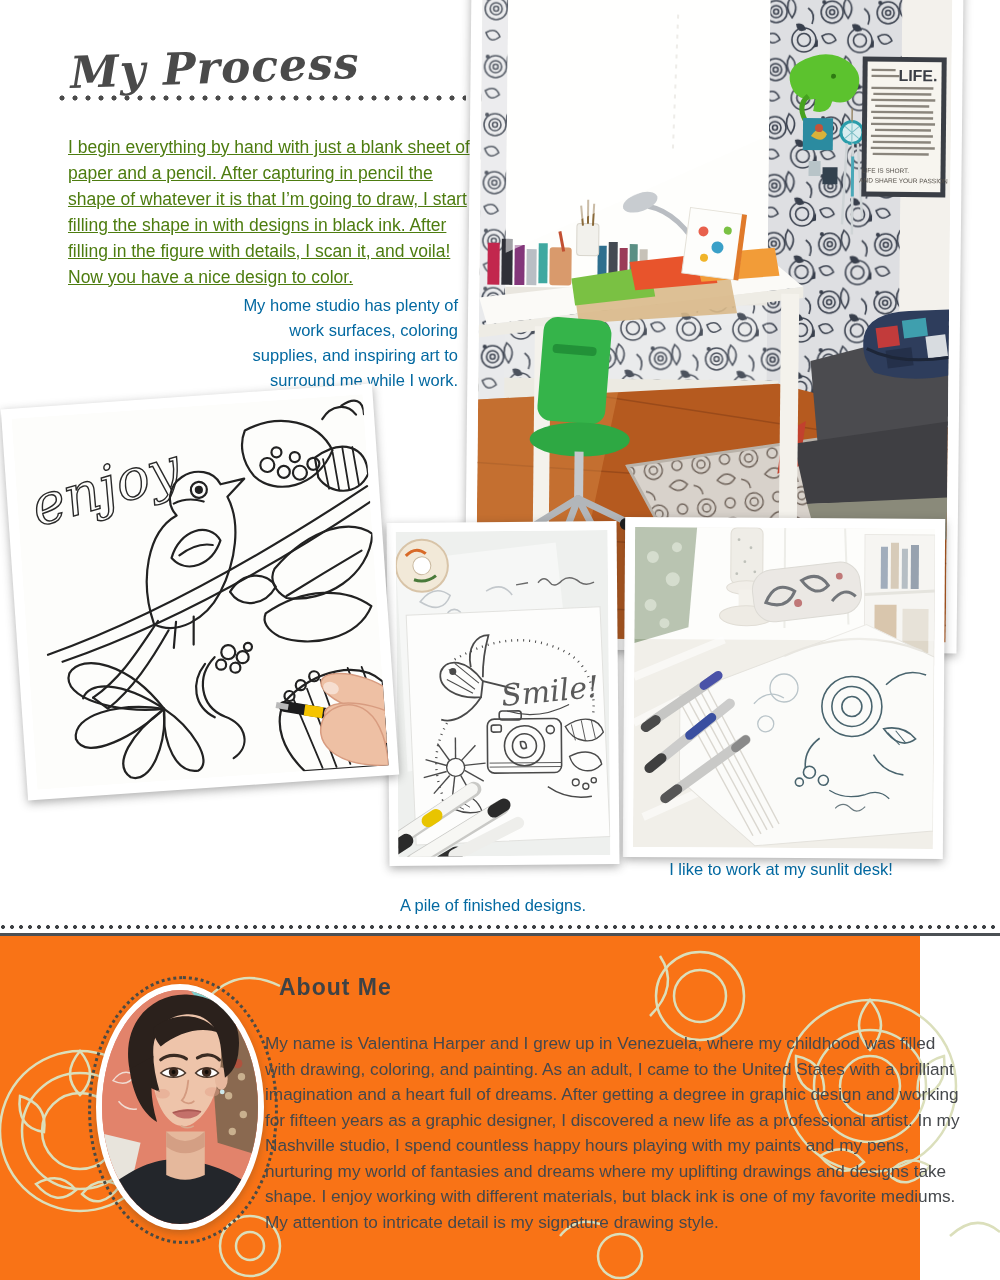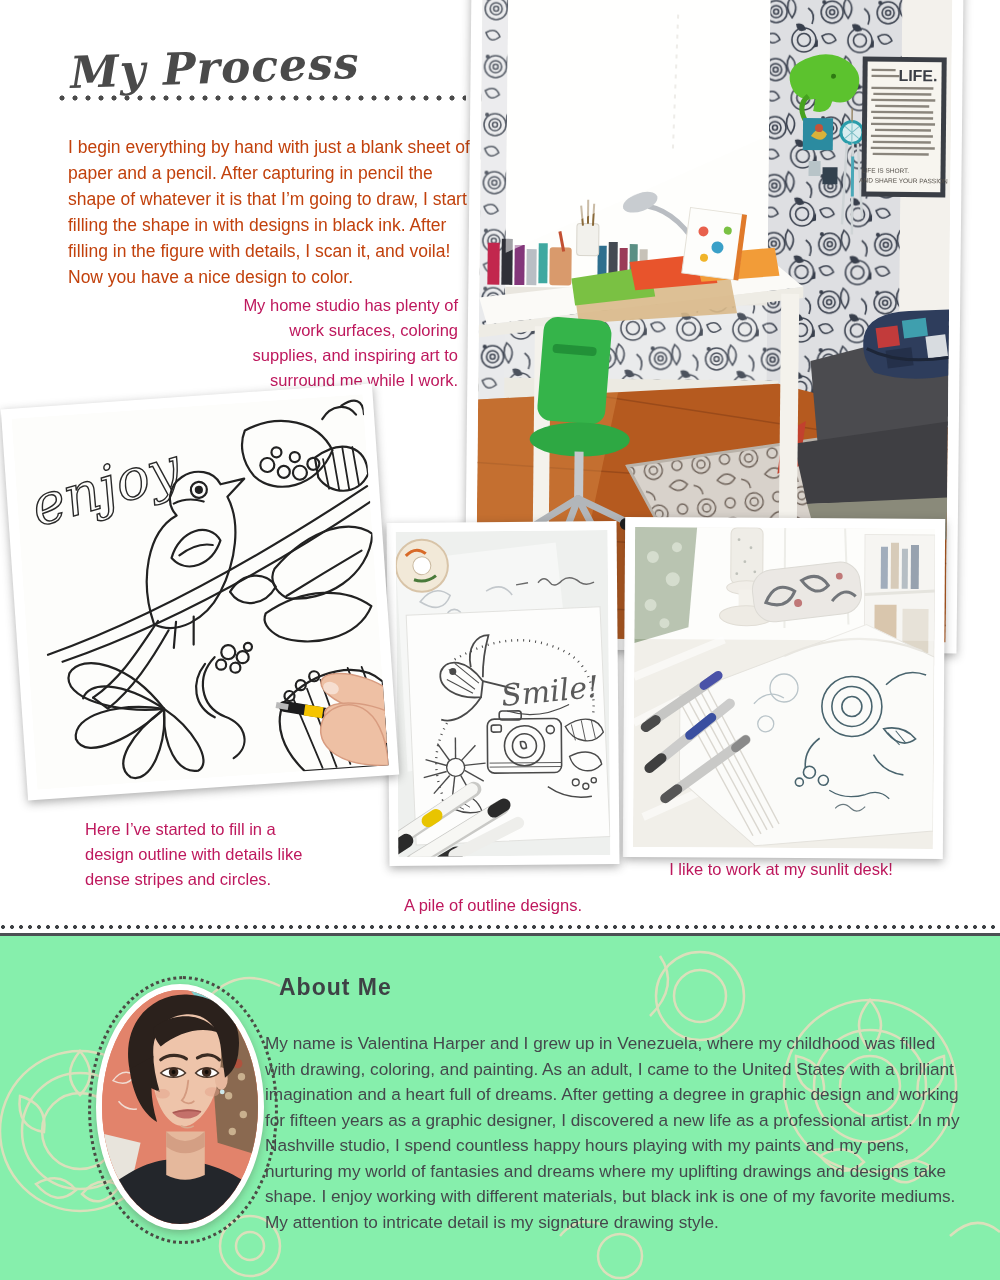--- a/index.html
+++ b/index.html
@@ -6,40 +6,40 @@
   .page{position:relative;width:1000px;height:1280px;background:#ffffff;overflow:hidden;
         font-family:"Liberation Sans",sans-serif;}
   
   .title{position:absolute;left:70px;top:42px;font-family:"DejaVu Serif",serif;
          font-style:italic;font-weight:bold;font-size:44px;color:#4a4a4a;
          transform:rotate(-2deg);letter-spacing:1px;}
   .title-dots{position:absolute;left:58px;top:94px;width:408px;height:8px;
        background-image:radial-gradient(circle at 4px 4px,#4a4a4a 2.3px,transparent 2.8px);
        background-size:13px 8px;background-repeat:repeat-x;}
   .intro{position:absolute;left:68px;top:116px;width:404px;font-size:17.5px;
-         line-height:26px;color:#c2410c;}
-  .cap{position:absolute;font-size:16.5px;line-height:25px;color:#be185d;}
+         line-height:26px;color:#4d7c0f;text-decoration:underline;}
+  .cap{position:absolute;font-size:16.5px;line-height:25px;color:#0369a1;}
   .cap-studio{left:240px;top:276px;width:218px;text-align:right;}
   .cap-drawing{left:85px;top:800px;width:240px;text-align:left;}
   .cap-pile{left:368px;top:876px;width:250px;text-align:center;}
   .cap-desk{left:636px;top:840px;width:290px;text-align:center;}
   
   .photo{position:absolute;background:#fff;box-shadow:0 3px 10px rgba(40,40,40,.38);margin:0;}
   .photo svg{display:block;}
   .ph-studio{left:468px;top:-16px;padding:11px;transform:rotate(.6deg);z-index:1;}
   .ph-desk{left:624px;top:518px;padding:10px;transform:rotate(.4deg);z-index:2;}
   .ph-pile{left:388px;top:522px;padding:9px;transform:rotate(-.5deg);z-index:3;}
   .ph-bird{left:14px;top:396px;padding:10px;transform:rotate(-4deg);z-index:4;}
   
   .sep-dots{position:absolute;left:0;top:924px;width:1000px;height:6px;
        background-image:radial-gradient(circle at 3px 3px,#3e4144 1.8px,transparent 2.2px);
        background-size:9px 6px;background-repeat:repeat-x;}
   .sep-line{position:absolute;left:0;top:933px;width:1000px;height:3px;background:#4b5054;}
   
-  .about{position:absolute;left:0;top:936px;width:1000px;height:344px;background:#86efac;}
+  .about{position:absolute;left:0;top:936px;width:920px;height:344px;background:#f97316;}
   .about-doodles{position:absolute;left:0;top:0;width:1000px;height:344px;}
   .about-heading{position:absolute;left:279px;top:38px;font-size:23px;font-weight:600;
        color:#3e4245;letter-spacing:1px;}
   .bio{position:absolute;left:265px;top:78px;width:700px;
        font-size:17.2px;line-height:25.5px;color:#45484c;}
   .oval-ring{position:absolute;left:88px;top:40px;width:184px;height:262px;
        border:3px dotted #4b4b44;border-radius:50%;}
   .oval-photo{position:absolute;left:96px;top:48px;width:156px;height:234px;
        border:6px solid #fff;border-radius:50%;overflow:hidden;
        box-shadow:0 3px 8px rgba(60,60,40,.3);background:#e2836b;}
@@ -558,22 +558,21 @@
         <line x1="56" y1="208" x2="78" y2="190" stroke="#3a4fa0" stroke-width="9"></line>
         <line x1="16" y1="241" x2="28" y2="231" stroke="#3f3f3f" stroke-width="10"></line>
         <line x1="36" y1="268" x2="112" y2="212" stroke="#c9c9c7" stroke-width="10"></line>
         <line x1="32" y1="271" x2="44" y2="262" stroke="#565656" stroke-width="10"></line>
         <line x1="102" y1="220" x2="112" y2="212" stroke="#8a8a8a" stroke-width="9"></line>
       </g>
       <rect x="0" y="0" width="300" height="112" fill="#ffffff" opacity="0.28"></rect>
     </svg>
   </figure>
 
-  <p class="cap cap-drawing">Here I’ve started to fill in a design outline with details like dense stripes and circles.</p>
-  <p class="cap cap-pile">A pile of outline designs.</p>
+  <p class="cap cap-pile">A pile of finished designs.</p>
   <p class="cap cap-desk">I like to work at my sunlit desk!</p>
 
   <div class="sep-dots"></div>
   <div class="sep-line"></div>
 
   <div class="about">
     <svg class="about-doodles" viewBox="0 0 1000 344" preserveAspectRatio="none">
       <g fill="none" stroke="#dbdfbb" stroke-width="2.5">
         <circle cx="80" cy="195" r="38"></circle>
           <circle cx="80" cy="195" r="58"></circle>

